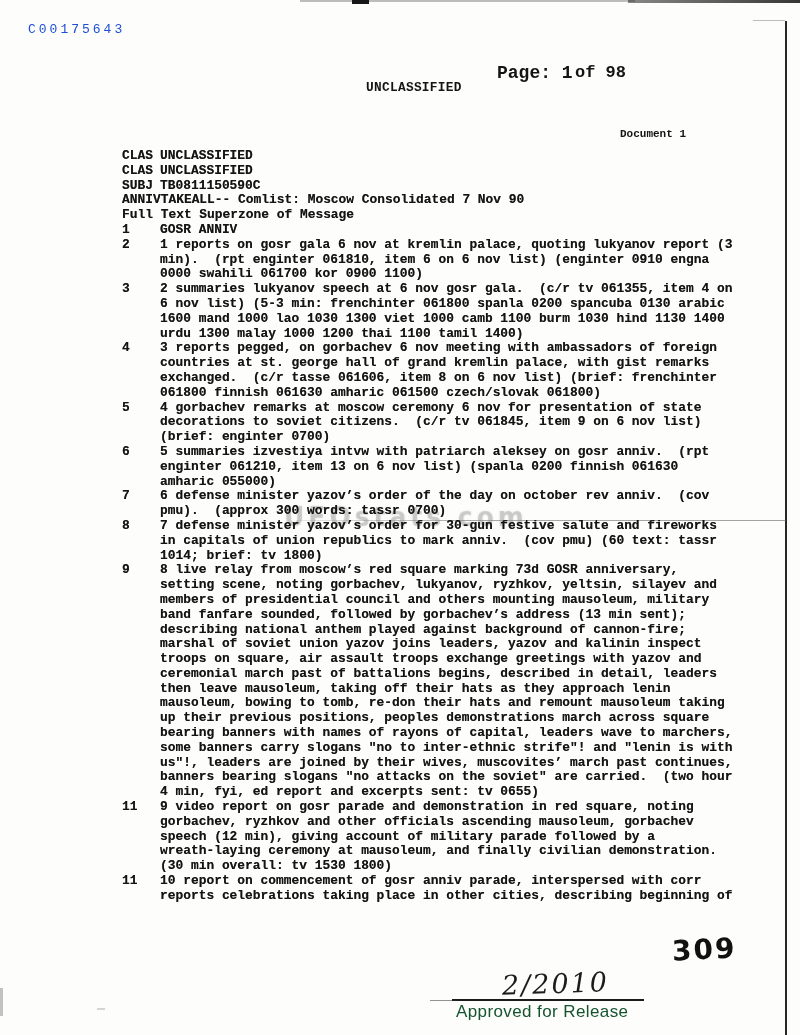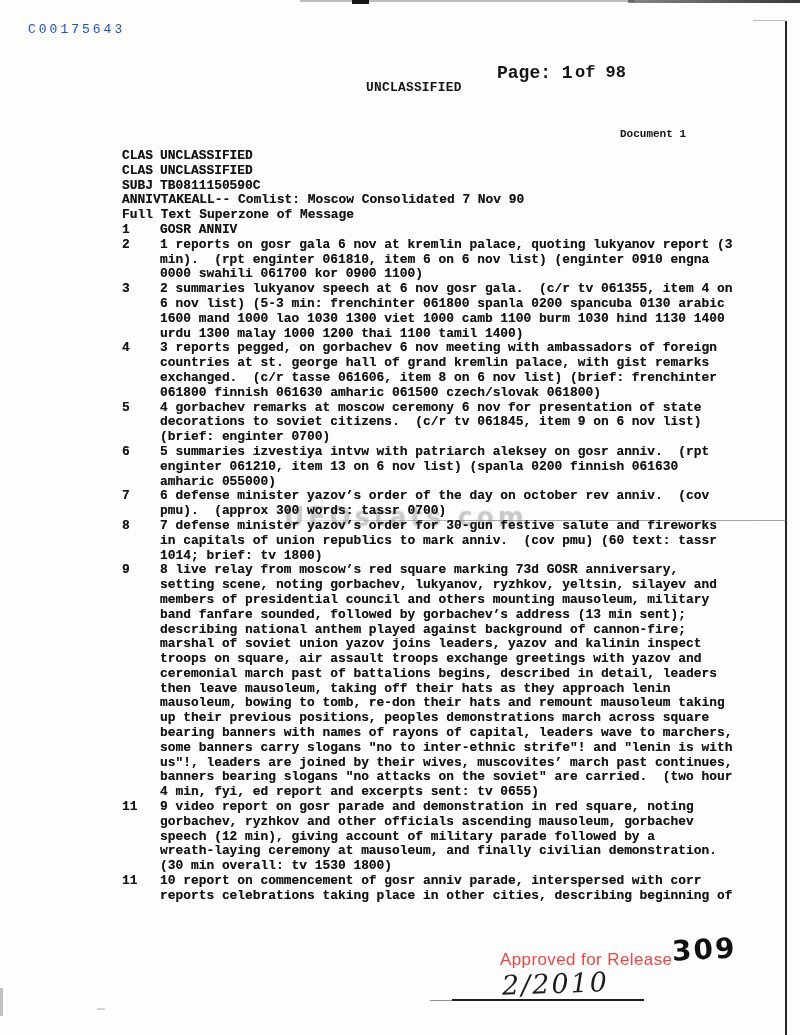--- a/index.html
+++ b/index.html
@@ -49,25 +49,24 @@
   }
   .frow{display:flex;}
   .fl{flex:0 0 38px;white-space:pre;}
   .fv{flex:1;white-space:pre;}
   .superzone{white-space:pre;}
   .entry{display:flex;}
   .enum{flex:0 0 38px;white-space:pre;}
   .etext{flex:1;white-space:pre;font-family:Liberation Mono, monospace;}
   
   .approved{
-    position:absolute;left:456px;top:950px;
+    position:absolute;left:456px;top:1002px;
     font-family:"Liberation Sans", sans-serif;
-    font-size:17px;color:#ef4444;letter-spacing:.4px;
+    font-size:17px;color:#14532d;letter-spacing:.4px;
     filter:blur(.2px);
-    margin-left:44px;
   }
   .hand-date{
     position:absolute;left:502px;top:968px;
     font-family:"DejaVu Serif", serif;
     font-style:italic;font-size:27px;color:#1c1c1c;
     transform:rotate(-2deg);letter-spacing:2px;
   }
   .sig-line{position:absolute;left:452px;top:999px;width:192px;height:2px;background:#1b1b1b;}
   .sig-line-ext{position:absolute;left:430px;top:1000px;width:26px;height:1px;background:rgba(40,40,40,.5);}
   .hand-pagenum{

